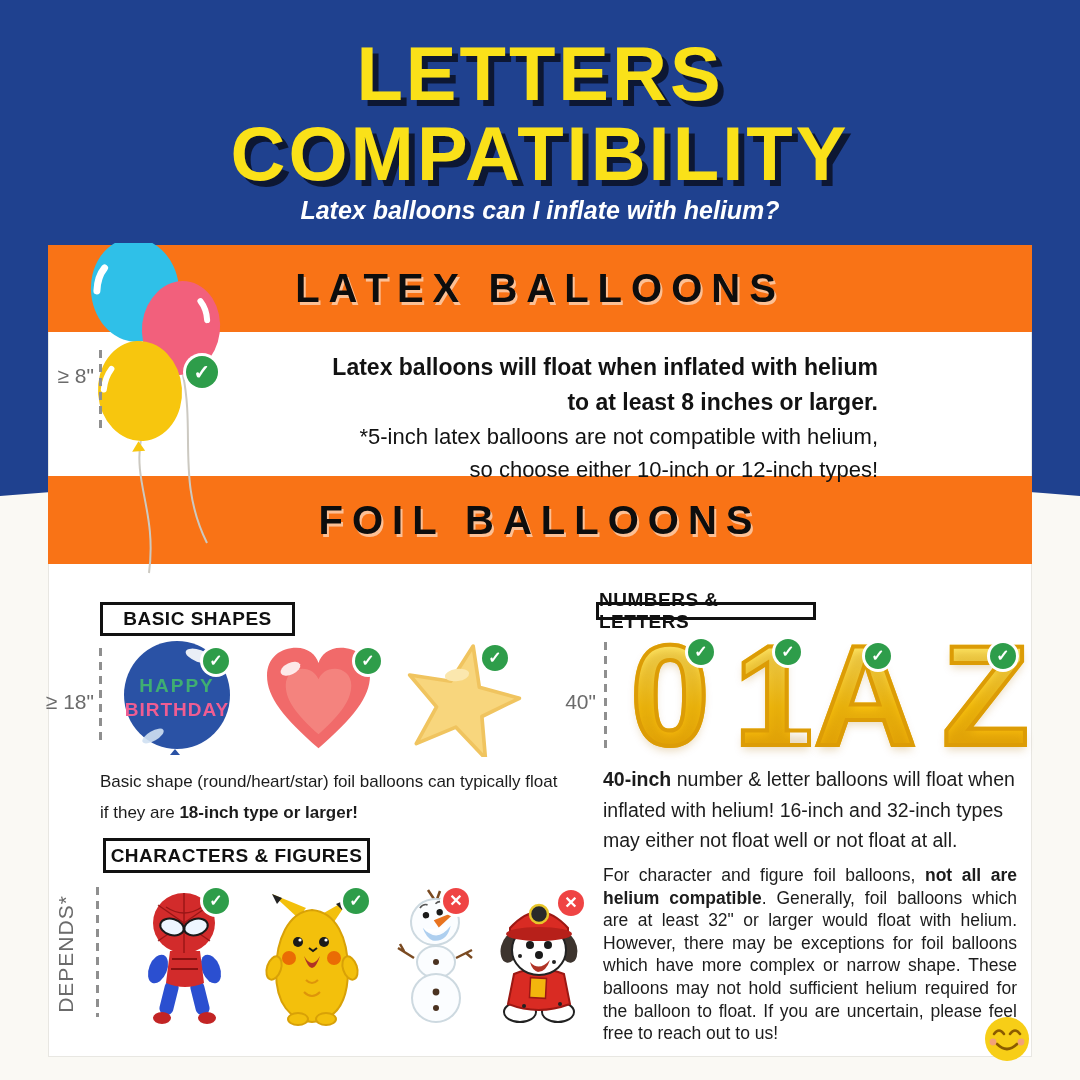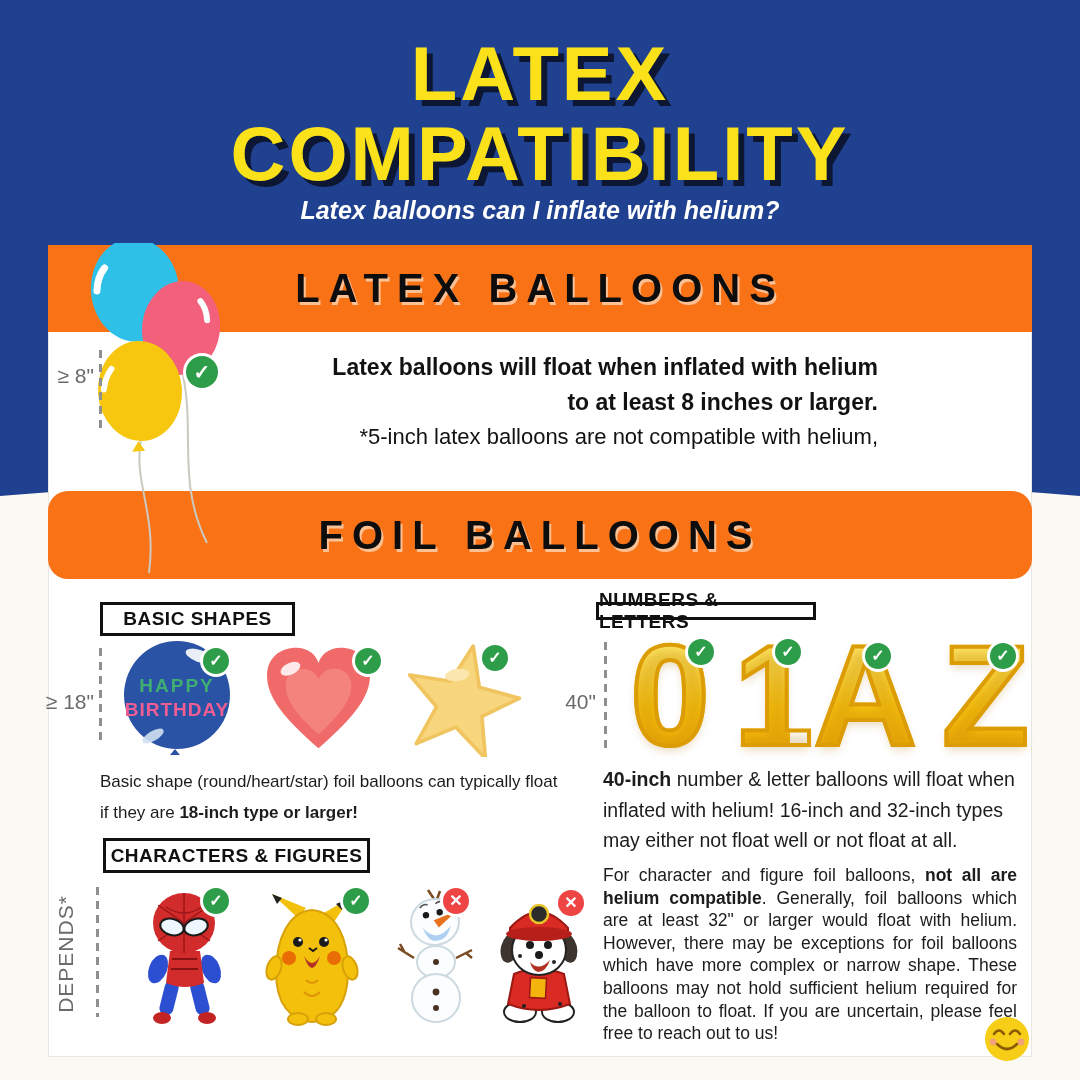--- a/index.html
+++ b/index.html
@@ -18,21 +18,21 @@
   .subtitle{position:absolute;left:0;top:196px;width:100%;text-align:center;
     color:#ffffff;font-size:25px;font-style:italic;font-weight:700;z-index:2;}
   
   .card{position:absolute;left:48px;top:245px;width:984px;height:812px;
     background:#ffffff;border:1px solid #e8e7e2;box-sizing:border-box;z-index:1;}
   .banner{position:absolute;left:48px;width:984px;height:88px;background:#f97316;
     display:flex;align-items:center;justify-content:center;z-index:2;
     font-weight:800;font-size:40px;letter-spacing:9px;color:#0d0d0d;
     text-shadow:2px 3px 0 rgba(255,255,255,0.55);}
   .banner-latex{top:245px;height:87px;}
-  .banner-foil{top:491px;border-radius:20px;}
+  .banner-foil{top:476px;}
   
   .badge{position:absolute;width:26px;height:26px;border-radius:50%;
     box-shadow:0 0 0 3px #ffffff;display:flex;align-items:center;justify-content:center;
     color:#fff;font-weight:800;font-size:16px;z-index:5;line-height:1;}
   .badge-lg{width:32px;height:32px;font-size:20px;}
   .badge-green{background:#2e9d4a;}
   .badge-red{background:#ef4444;}
   .vdash{position:absolute;width:3px;z-index:4;
     background:repeating-linear-gradient(to bottom,#8f8f8f 0 8px,transparent 8px 14px);}
   .size-label{position:absolute;color:#6b6b6b;font-size:21px;z-index:4;}
@@ -67,21 +67,21 @@
 </style>
 </head>
 <body>
 
 <div class="stage">
 
   <svg class="blue-shape" viewBox="0 0 1080 540">
     <path d="M0 0 H1080 V496 Q540 452 0 496 Z" fill="#1f418f"></path>
   </svg>
 
-  <div class="title-line title-1">LATEX</div>
+  <div class="title-line title-1">LETTERS</div>
   <div class="title-line title-2">COMPATIBILITY</div>
   <div class="subtitle">Latex balloons can I inflate with helium?</div>
 
   <div class="card"></div>
 
   <div class="banner banner-latex">LATEX BALLOONS</div>
 
   <svg class="illus" style="left:45px;top:243px;width:215px;height:345px;" viewBox="0 0 215 345">
 
     <g stroke="#ccc9c1" stroke-width="2" fill="none">
@@ -113,20 +113,21 @@
       <span>✓</span>
     </div>
 
   <div class="size-label" style="left:42px;top:364px;width:52px;text-align:right;">≥ 8"</div>
   <div class="vdash" style="left:99px;top:350px;height:82px;"></div>
 
   <div class="latex-text">
     <div class="bold-line">Latex balloons will float when inflated with helium</div>
     <div class="bold-line">to at least 8 inches or larger.</div>
     <div class="note-line">*5-inch latex balloons are not compatible with helium,</div>
+    <div class="note-line">so choose either 10-inch or 12-inch types!</div>
   </div>
 
   <div class="banner banner-foil">FOIL BALLOONS</div>
 
   <div class="boxlabel" style="left:100px;top:602px;width:195px;height:34px;">
     <span>BASIC SHAPES</span>
   </div>
   <div class="size-label" style="left:30px;top:690px;width:64px;text-align:right;">≥ 18"</div>
   <div class="vdash" style="left:99px;top:648px;height:97px;"></div>
 

